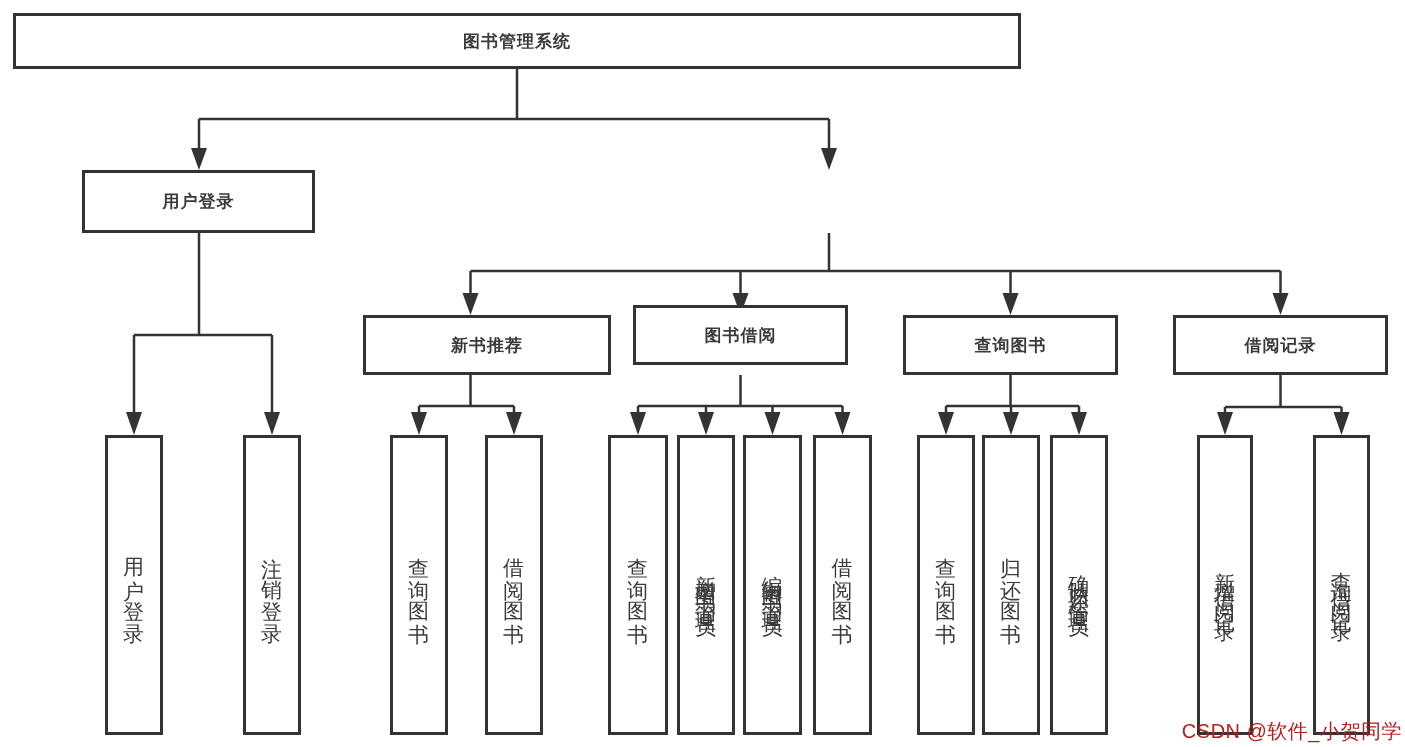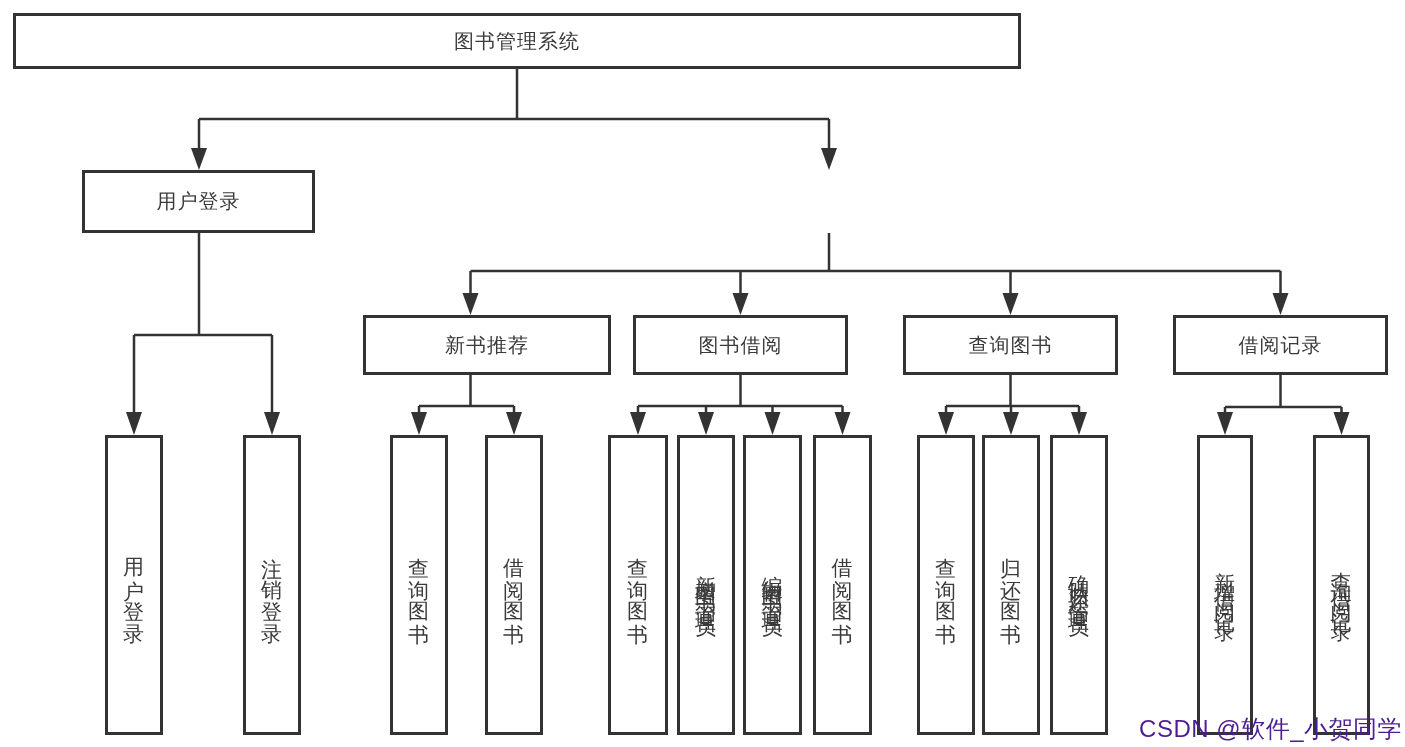--- a/index.html
+++ b/index.html
@@ -11,35 +11,35 @@
   #stage{position:absolute;left:0;top:0;width:1405px;height:747px;}
   #connectors{position:absolute;left:0;top:0;width:1405px;height:747px;pointer-events:none;}
   .node{
     position:absolute;
     background:#ffffff;
     border:3px solid #333333;
     box-sizing:border-box;
     display:flex;align-items:center;justify-content:center;
     color:#3a3a3a;
   }
-  .node.h span{font-size:20px;letter-spacing:1px;white-space:nowrap;}
+  .node.h span{font-size:17px;letter-spacing:1px;white-space:nowrap;font-weight:bold;}
   .node.v .vtext{
     writing-mode:vertical-rl;
     text-orientation:mixed;
     font-size:21px;
     line-height:1;
   }
   .ls-lg{letter-spacing:22px;}
   .ls-md{letter-spacing:10px;}
   .ls-sm{letter-spacing:6px;}
   #watermark{
     position:absolute;
     right:3px;bottom:2px;
-    font-size:24px;
-    color:#4c1d95;
+    font-size:20px;
+    color:#b91c1c;
     letter-spacing:0.5px;
     white-space:nowrap;
     z-index:50;
     margin-top:41px;
   }
 </style>
 </head>
 <body>
 
 <div id="stage">
@@ -75,21 +75,21 @@
     <span>图书管理系统</span>
   </div>
 
   <div class="node h" style="left:82px;top:170px;width:233px;height:63px">
     <span>用户登录</span>
   </div>
 
   <div class="node h" style="left:363px;top:315px;width:248px;height:60px">
     <span>新书推荐</span>
   </div>
-  <div class="node h" style="left:633px;top:315px;width:215px;height:60px">
+  <div class="node h" style="left:633px;top:305px;width:215px;height:60px">
     <span>图书借阅</span>
   </div>
   <div class="node h" style="left:903px;top:315px;width:215px;height:60px">
     <span>查询图书</span>
   </div>
   <div class="node h" style="left:1173px;top:315px;width:215px;height:60px">
     <span>借阅记录</span>
   </div>
 
   <div class="node v" style="left:105px;top:435px;width:58px;height:300px">

